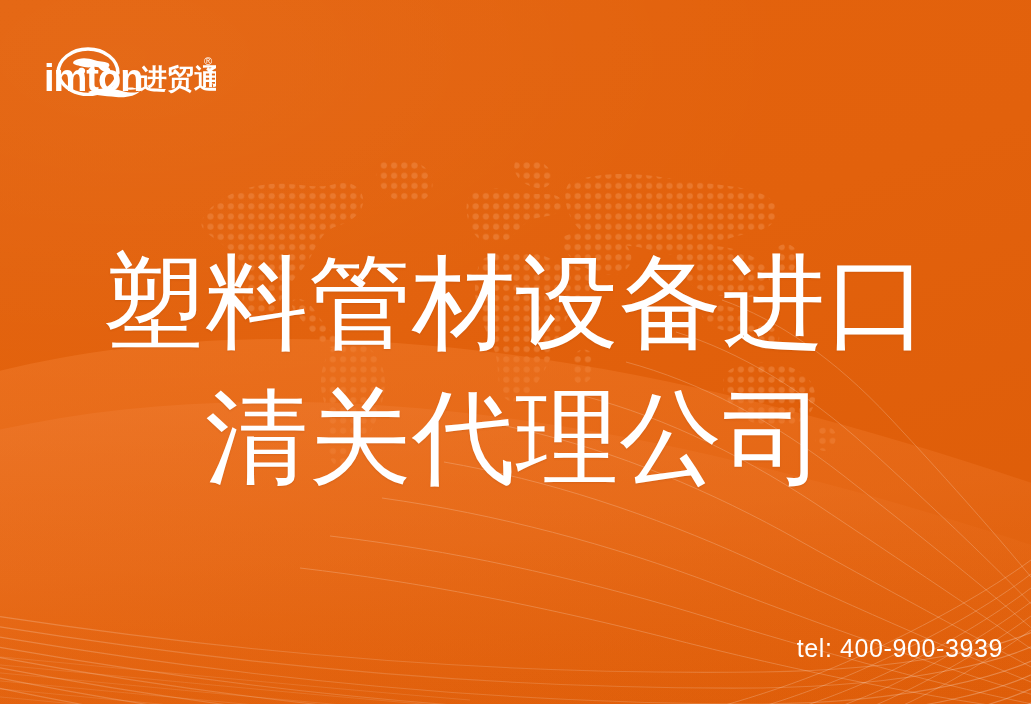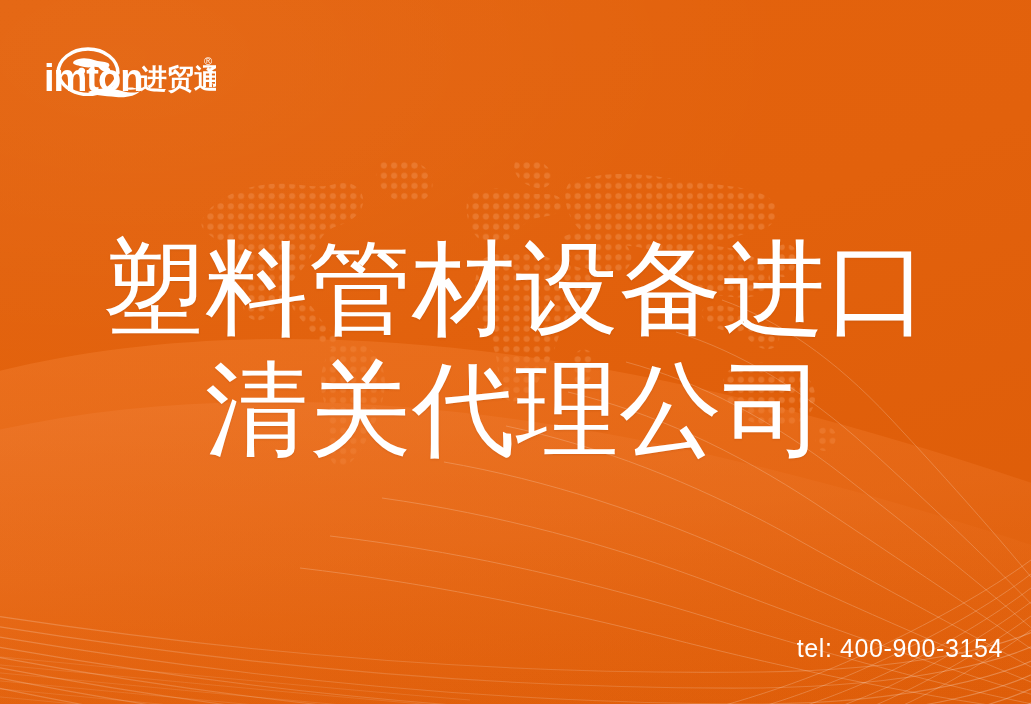--- a/index.html
+++ b/index.html
@@ -89,20 +89,21 @@
     font-weight: 400;
     line-height: 1.18;
     letter-spacing: 0px;
     text-shadow: 0 1px 2px rgba(140,55,0,0.18);
     pointer-events: none;
   }
   .headline .line {
     display: block;
     font-size: 103px;
     white-space: nowrap;
+    margin-top: 14px;
   }
   .headline .line.l1 { letter-spacing: 0.5px; }
   .headline .line.l2 { letter-spacing: 0.5px; font-family: Liberation Serif, serif; }
 
   
   .tel {
     position: absolute;
     right: 28px;
     top: 634px;
     color: #ffffff;
@@ -283,15 +284,15 @@
 
       <text x="160" y="32" font-family="'Liberation Sans','DejaVu Sans',sans-serif" font-size="11" fill="#ffffff">®</text>
     </svg>
   </div>
 
   <div class="headline">
     <span class="line l1">塑料管材设备进口</span>
     <span class="line l2">清关代理公司</span>
   </div>
 
-  <div class="tel">tel: 400-900-3154</div>
+  <div class="tel">tel: 400-900-3939</div>
 
 </div>
 
 </body></html>

